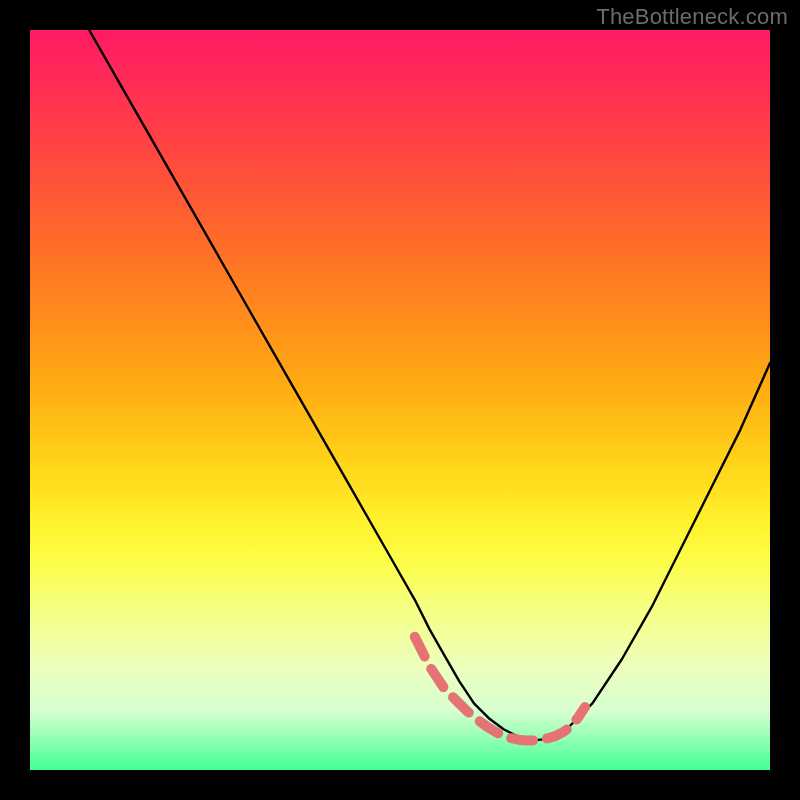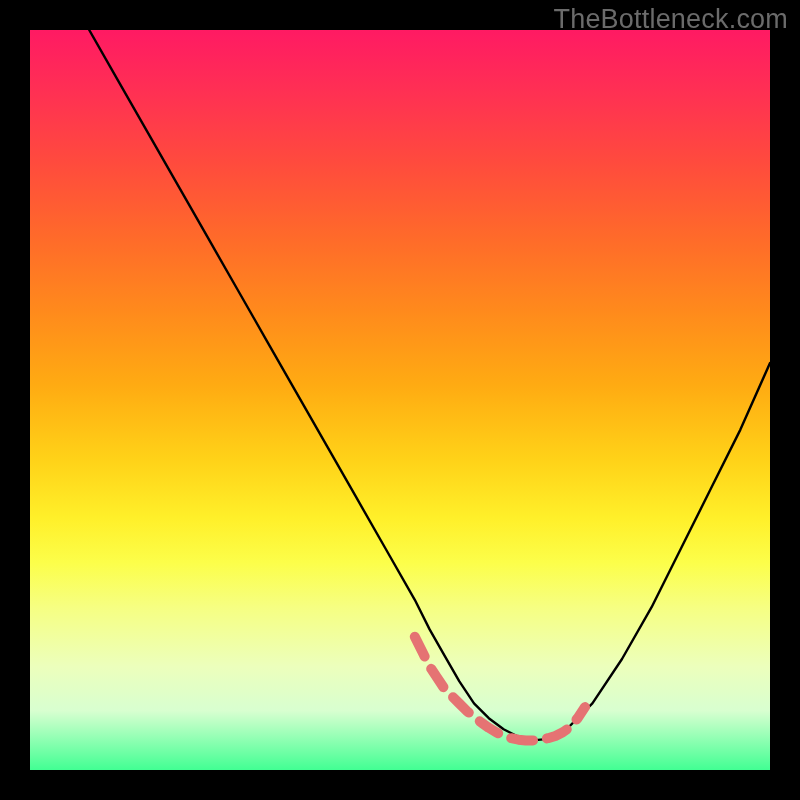--- a/index.html
+++ b/index.html
@@ -45,21 +45,21 @@
     left: 0;
     top: 0;
     width: 740px;
     height: 740px;
   }
   .watermark {
     position: absolute;
     top: 4px;
     right: 12px;
     color: #6b6b6b;
-    font-size: 27px;
+    font-size: 22px;
     font-weight: 500;
     letter-spacing: 0.2px;
     user-select: none;
   }
 </style>
 </head>
 <body>
 
 <div class="frame">
   <div class="watermark">TheBottleneck.com</div>

